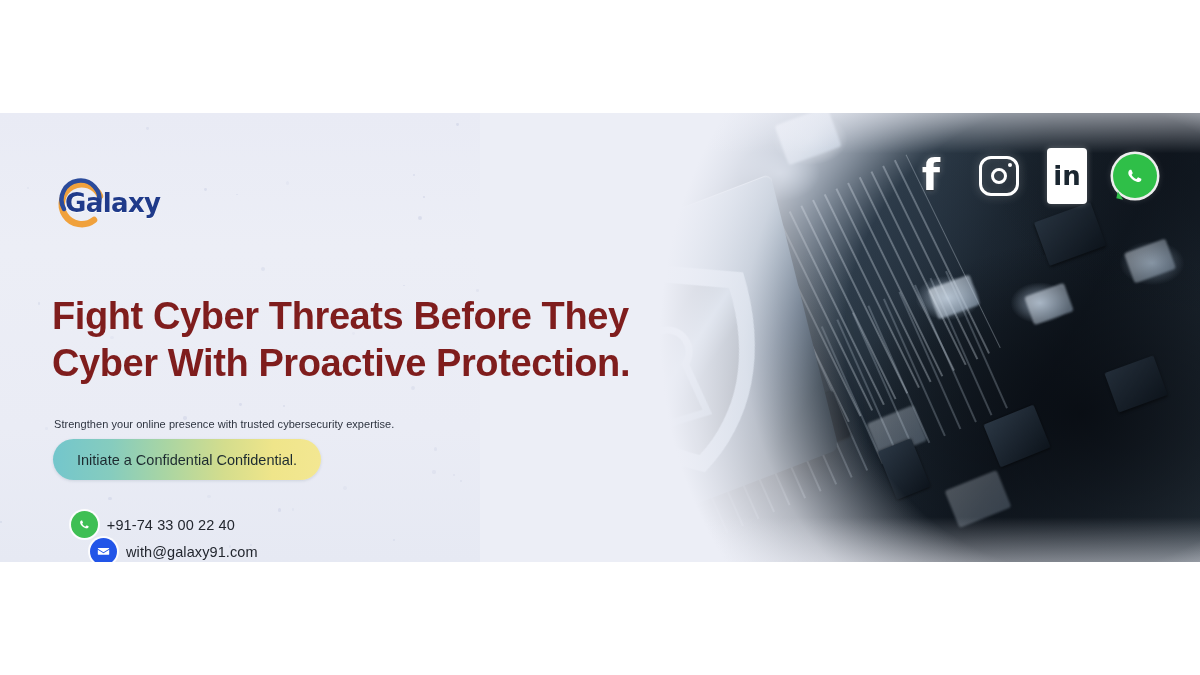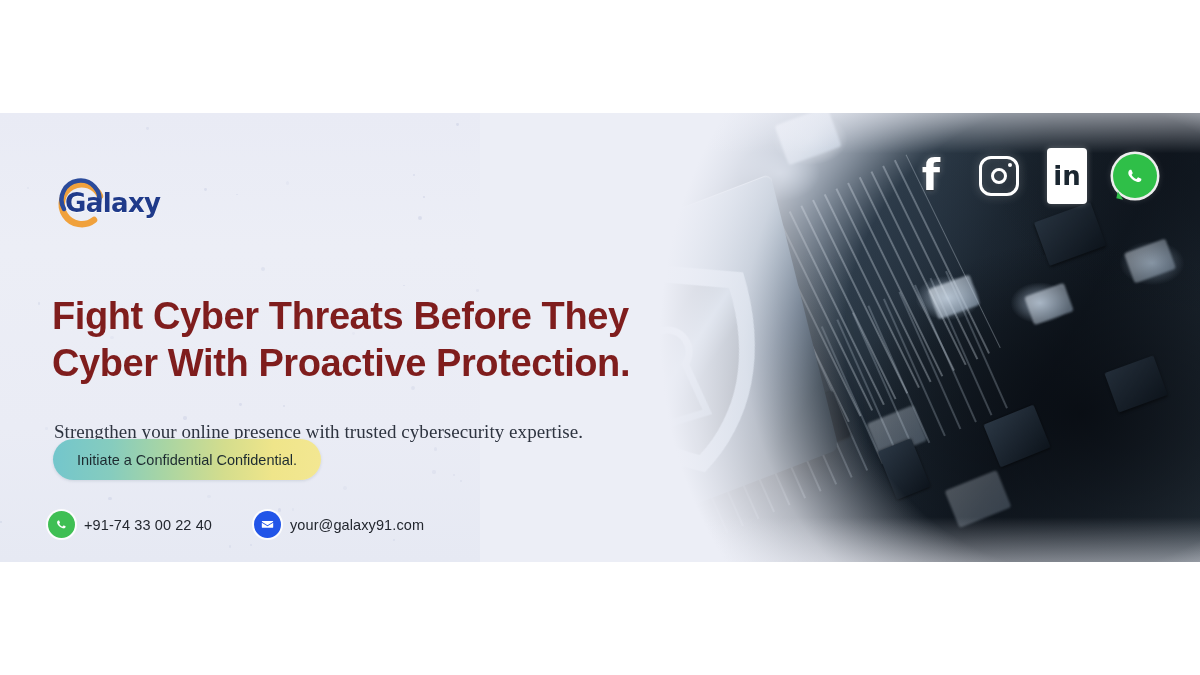--- a/index.html
+++ b/index.html
@@ -238,22 +238,22 @@
     letter-spacing: -.4px;
     color: #7f1d1d;
   }
   .headline .l2 { display: block; }
 
   
   .subheadline {
     position: absolute;
     left: 54px;
     top: 277px;
-    font-family: Liberation Serif, serif;
-    font-size: 19px;
+    font-family: Liberation Sans, sans-serif;
+    font-size: 11px;
     line-height: 20px;
     color: #2e3440;
     letter-spacing: .05px;
   }
 
   
   .cta {
     position: absolute;
     left: 53px;
     top: 313px;
@@ -274,20 +274,21 @@
   }
 
   
   .contacts {
     position: absolute;
     left: 48px;
     top: 385px;
     display: flex;
     align-items: center;
     gap: 0;
+    flex-direction: column;
   }
   .contact-item {
     display: flex;
     align-items: center;
     gap: 9px;
   }
   .contact-item.email { margin-left: 42px; }
   .contact-text {
     font-family: "Liberation Sans", sans-serif;
     font-size: 14.5px;
@@ -558,20 +559,20 @@
           <span class="contact-text">+91-74 33 00 22 40</span>
         </a>
 
         <a class="contact-item email" style="text-decoration:none">
           <span class="c-ico mail">
             <svg width="15" height="15" viewBox="0 0 24 24" aria-hidden="true">
               <path fill="#ffffff" d="M3 6h18v12H3z" opacity="0"></path>
               <path fill="#ffffff" d="M3.5 6.5h17a.6.6 0 0 1 .6.6v.3L12 13.2 2.9 7.4v-.3a.6.6 0 0 1 .6-.6zm-.6 2.5L12 14.9l9.1-5.9v7.5a.6.6 0 0 1-.6.6h-17a.6.6 0 0 1-.6-.6z"></path>
             </svg>
           </span>
-          <span class="contact-text">your@galaxy91.com</span>
+          <span class="contact-text">with@galaxy91.com</span>
         </a>
 
       </div>
 
     </div>
   </div>
 </div>
 
 </body></html>

